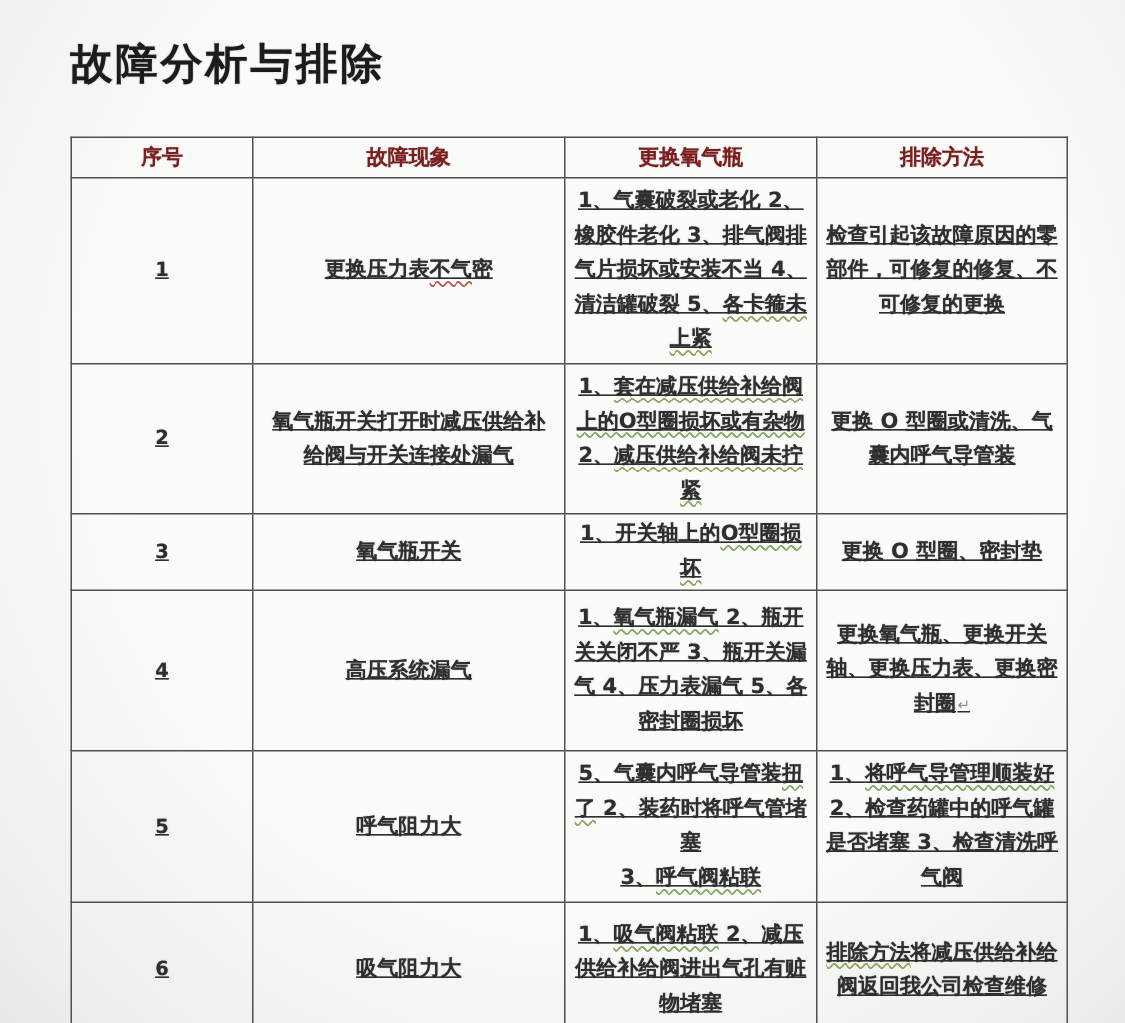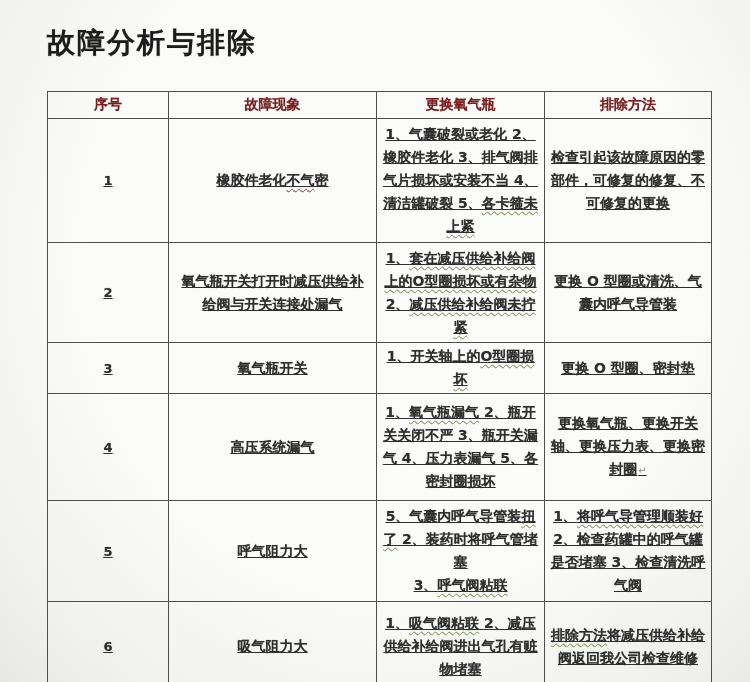--- a/index.html
+++ b/index.html
@@ -84,21 +84,21 @@
       <tr data-name="header-row">
           <th data-name="column-header-1">序号</th>
           <th data-name="column-header-2">故障现象</th>
           <th data-name="column-header-3">更换氧气瓶</th>
           <th data-name="column-header-4">排除方法</th>
         </tr>
     </thead>
     <tbody data-name="table-body">
         <tr data-name="table-row-1">
           <td data-name="serial-cell">1</td>
-          <td data-name="phenomenon-cell"><span data-name="cell-text">橡胶件老化</span><span data-name="cell-text" class="u-red">不气</span><span data-name="cell-text">密</span></td>
+          <td data-name="phenomenon-cell"><span data-name="cell-text">更换压力表</span><span data-name="cell-text" class="u-red">不气</span><span data-name="cell-text">密</span></td>
           <td data-name="cause-cell"><span data-name="cell-text">1、气囊破裂或老化 2、橡胶件老化 3、排气阀排气片损坏或安装不当 4、清洁罐破裂 5、</span><span data-name="cell-text" class="u-green">各卡箍未上紧</span></td>
           <td data-name="method-cell"><span data-name="cell-text">检查引起该故障原因的零部件，可修复的修复、不可修复的更换</span></td>
         </tr>
         <tr data-name="table-row-2">
           <td data-name="serial-cell">2</td>
           <td data-name="phenomenon-cell"><span data-name="cell-text">氧气瓶开关打开时减压供给补给阀与开关连接处漏气</span></td>
           <td data-name="cause-cell"><span data-name="cell-text">1、</span><span data-name="cell-text" class="u-green">套在减压供给补给阀上的O型圈损坏或有杂物</span><span data-name="cell-text"> 2、</span><span data-name="cell-text" class="u-green">减压供给补给阀未拧紧</span></td>
           <td data-name="method-cell"><span data-name="cell-text">更换 O 型圈或清洗、气囊内呼气导管装</span></td>
         </tr>
         <tr data-name="table-row-3">

